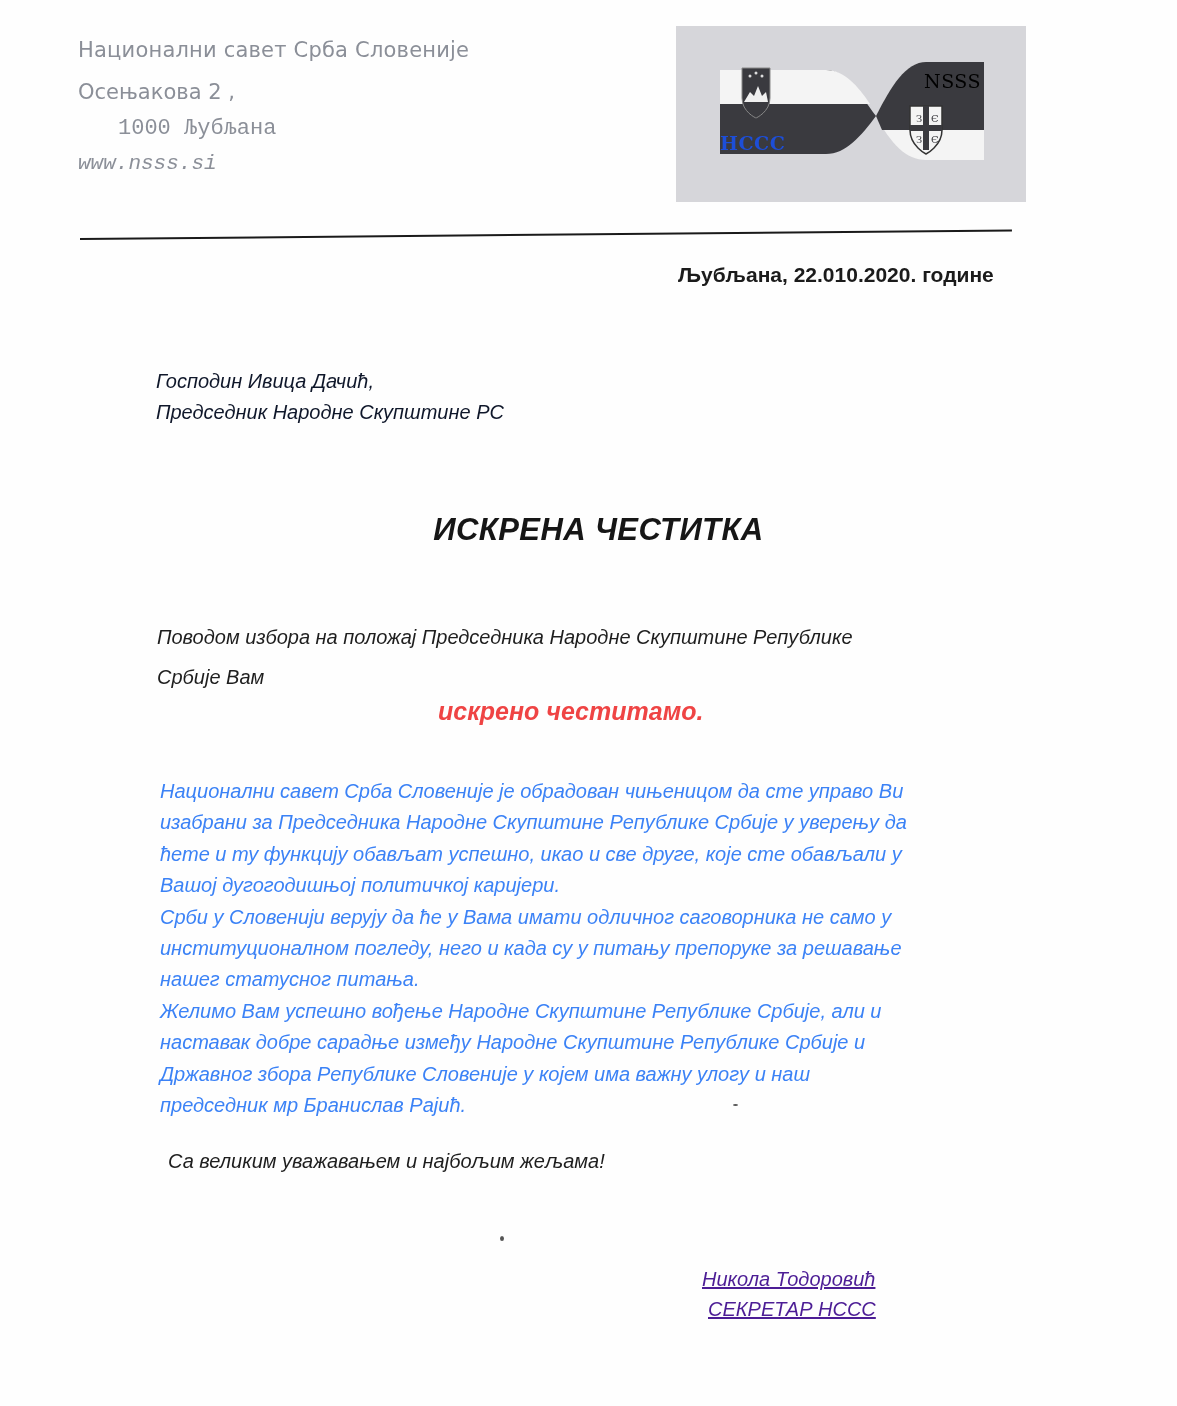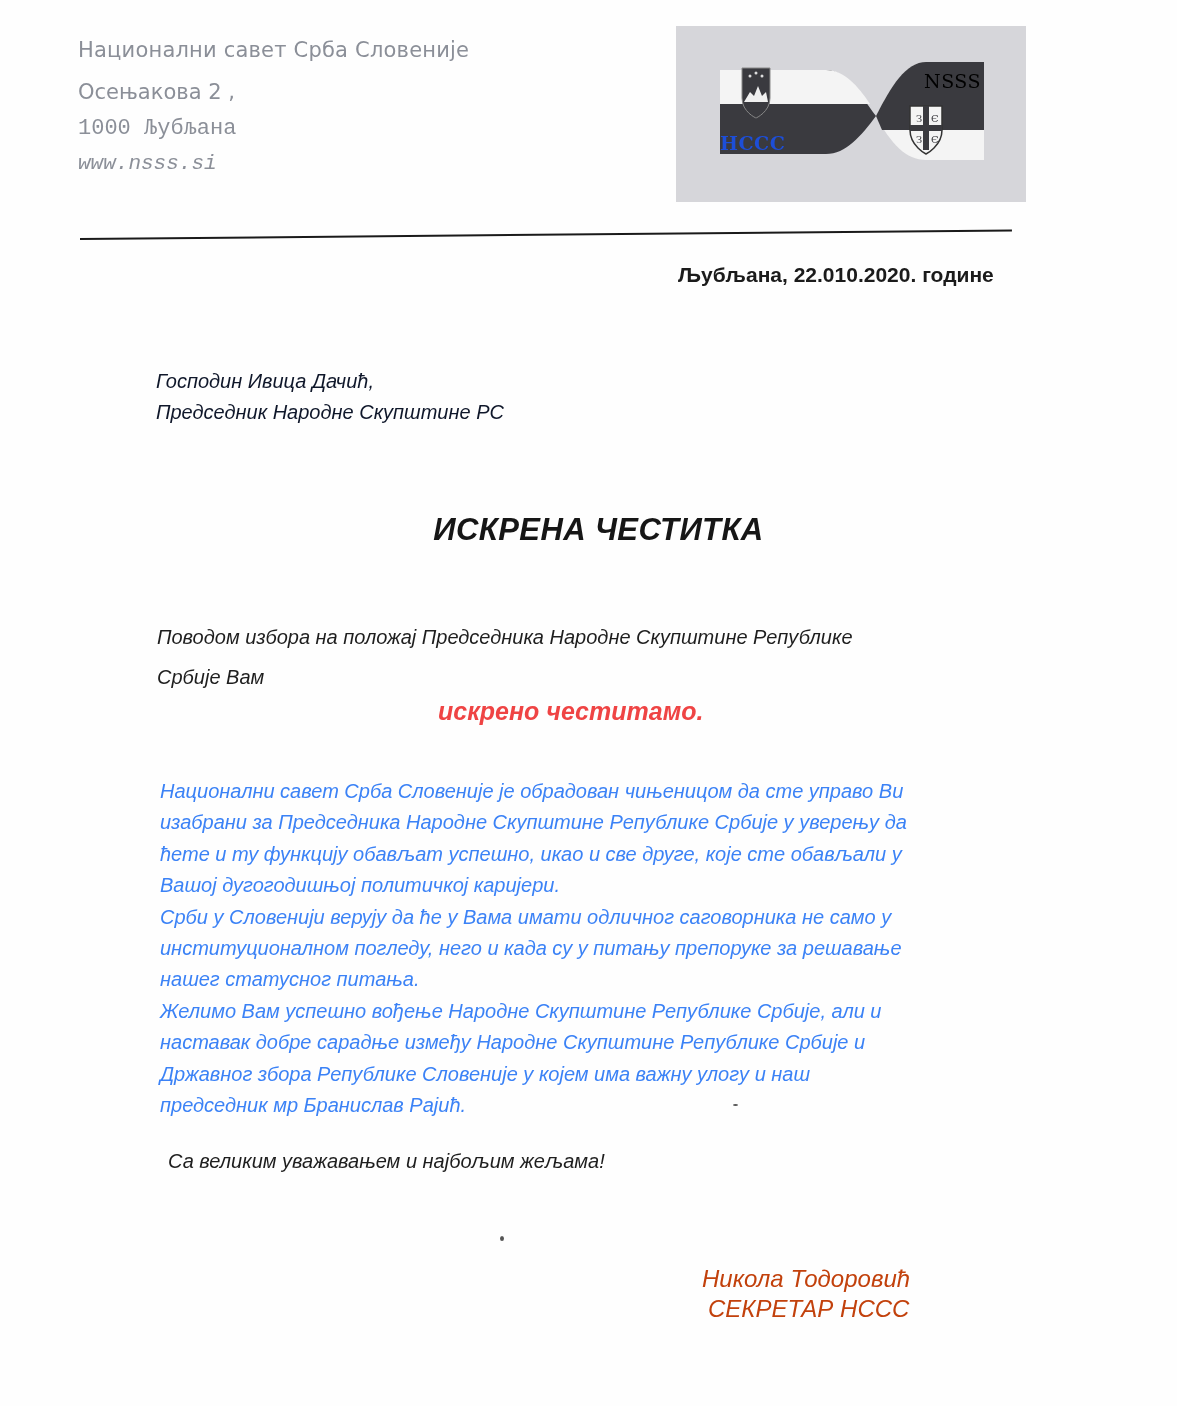--- a/index.html
+++ b/index.html
@@ -3,21 +3,21 @@
 <meta charset="utf-8">
 <style>
   html, body { margin: 0; padding: 0; background: #ffffff; }
   body { width: 1177px; height: 1406px; position: relative; overflow: hidden; }
   .page { position: absolute; left: 0; top: 0; width: 1177px; height: 1406px; background: #fefefe; }
 
   .letterhead { position: absolute; left: 78px; top: 38px; color: #8b8f98; }
   .lh-line { position: absolute; left: 0; white-space: nowrap; text-align: center; }
   .lh-org { top: 0; font-family: "DejaVu Sans", sans-serif; font-size: 21px; letter-spacing: 0.2px; }
   .lh-street { top: 42px; font-family: "DejaVu Sans", sans-serif; font-size: 21px; }
-  .lh-city { top: 78px; font-family: "Liberation Mono", monospace; font-size: 22px; }
+  .lh-city { top: 78px; font-family: "Liberation Mono", monospace; font-size: 22px; margin-left: 40px; }
   .lh-web { top: 114px; font-family: "Liberation Mono", monospace; font-size: 21px; font-style: italic; }
 
   .logo { position: absolute; left: 676px; top: 26px; width: 350px; height: 176px; background: #d6d6da; }
   .logo svg { position: absolute; left: 0; top: 0; }
 
   .rule { position: absolute; left: 80px; top: 238px; width: 932px; height: 0; border-top: 2px solid #1a1a1a; transform: rotate(-0.52deg); transform-origin: left center; }
 
   .date { position: absolute; left: 678px; top: 263px; font-family: "Liberation Sans", sans-serif; font-size: 21px; font-weight: bold; color: #1b1b1b; white-space: nowrap; }
 
   .addressee { position: absolute; left: 156px; top: 366px; font-family: "Liberation Sans", sans-serif; font-style: italic; font-size: 20px; color: #0f172a; line-height: 31px; }
@@ -26,21 +26,21 @@
 
   .intro { position: absolute; left: 157px; top: 617px; width: 820px; font-family: "Liberation Sans", sans-serif; font-style: italic; font-size: 20px; color: #1e1e1e; line-height: 40px; }
 
   .congrats { position: absolute; left: 438px; top: 673px; font-family: "Liberation Sans", sans-serif; font-weight: bold; font-style: italic; font-size: 25px; color: #ef4444; white-space: nowrap; margin-top: 24px; }
 
   .body-text { position: absolute; left: 160px; top: 776px; width: 880px; font-family: "Liberation Sans", sans-serif; font-style: italic; font-size: 20px; color: #3b82f6; line-height: 31.4px; }
   .body-line { display: block; white-space: nowrap; }
 
   .closing { position: absolute; left: 168px; top: 1150px; font-family: "Liberation Sans", sans-serif; font-style: italic; font-size: 20px; color: #1e1e1e; white-space: nowrap; }
 
-  .signature { position: absolute; left: 702px; top: 1264px; font-family: "Liberation Sans", sans-serif; font-style: italic; font-size: 24px; color: #c2410c; line-height: 30px; white-space: nowrap; }
+  .signature { position: absolute; left: 702px; top: 1264px; font-family: "Liberation Sans", sans-serif; font-style: italic; font-size: 20px; color: #4c1d95; line-height: 30px; white-space: nowrap; text-decoration: underline; }
   .sig-title { padding-left: 6px; }
 
   .speck { position: absolute; background: #555; border-radius: 50%; }
 </style>
 </head>
 <body>
 
 <div class="page">
 
   <div class="letterhead">

